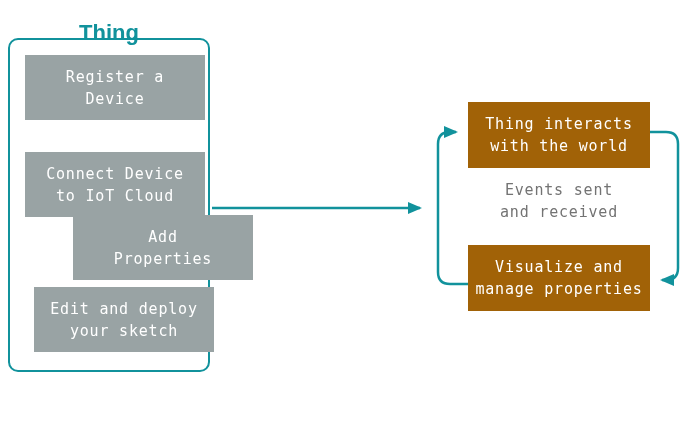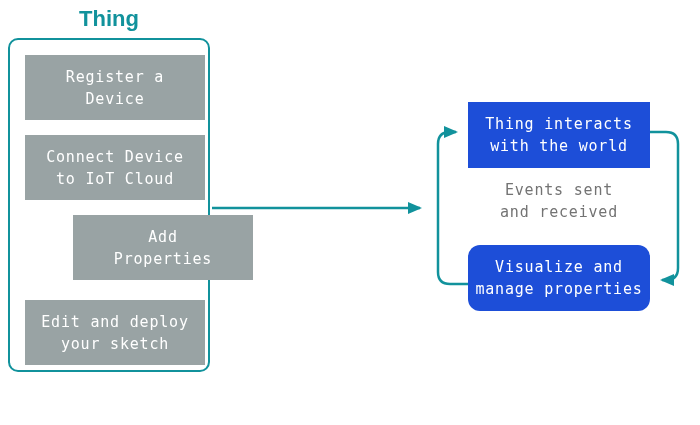--- a/index.html
+++ b/index.html
@@ -4,55 +4,55 @@
 <style>
   html,body{margin:0;padding:0;}
   body{
     width:700px;height:425px;position:relative;background:#ffffff;
     font-family:"DejaVu Sans Mono","Liberation Mono",monospace;
     overflow:hidden;
   }
   .canvas{position:absolute;inset:0;width:700px;height:425px;}
 
   .diagram-title{
-    position:absolute;left:8px;top:6px;width:202px;
+    position:absolute;left:8px;top:20px;width:202px;
     text-align:center;
     font-family:"Liberation Sans","DejaVu Sans",sans-serif;
     font-weight:700;font-size:22px;color:#11929c;
     z-index:3;
   }
 
   .thing-container{
     position:absolute;left:8px;top:38px;width:198px;height:330px;
     border:2px solid #11929c;border-radius:10px;background:#ffffff;
     z-index:2;
   }
 
   .step-box{
     position:absolute;left:15px;width:180px;height:65px;
     background:#99a3a4;color:#ffffff;
     display:flex;align-items:center;justify-content:center;
     text-align:center;font-size:15px;line-height:22px;
     letter-spacing:0.8px;white-space:pre-line;
   }
   .step-1{top:15px;}
-  .step-2{top:95px;}
+  .step-2{top:112px;}
   .step-3{top:175px;margin-left:48px;}
-  .step-4{top:260px;}
+  .step-4{top:247px;margin-left:9px;}
 
   .cycle-box{
     position:absolute;width:182px;height:66px;
-    background:#1d4ed8;color:#ffffff;
+    background:#a16207;color:#ffffff;
     display:flex;align-items:center;justify-content:center;
     text-align:center;font-size:15px;line-height:22px;
     letter-spacing:0.8px;white-space:pre-line;
     z-index:2;
   }
   .cycle-top{left:468px;top:102px;}
-  .cycle-bottom{left:468px;top:245px;border-radius:12px;}
+  .cycle-bottom{left:468px;top:245px;}
 
   .cycle-middle-text{
     position:absolute;left:468px;top:179px;width:182px;
     text-align:center;color:#737373;font-size:15px;line-height:22px;
     letter-spacing:0.8px;white-space:pre-line;z-index:2;
   }
 
   svg.connectors{position:absolute;left:0;top:0;z-index:1;}
 </style>
 </head>

